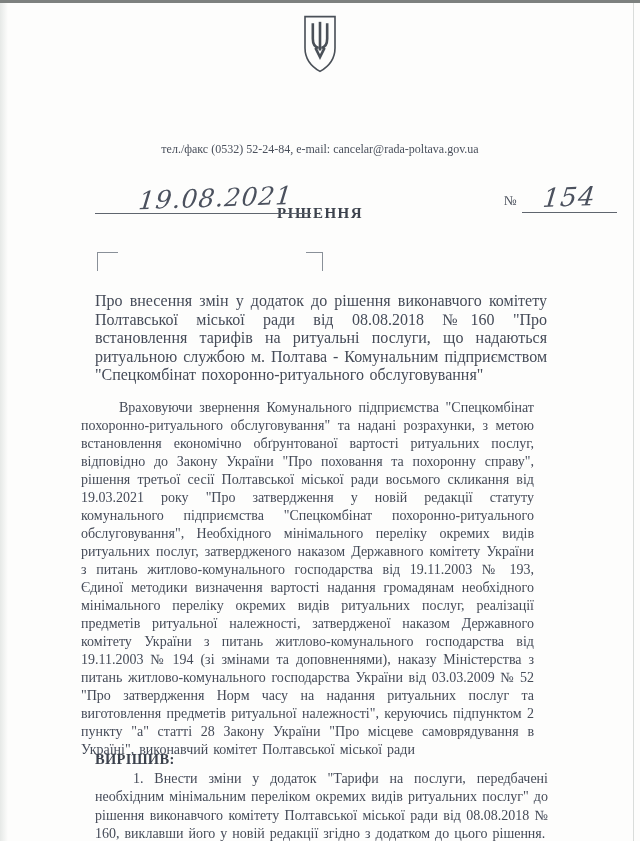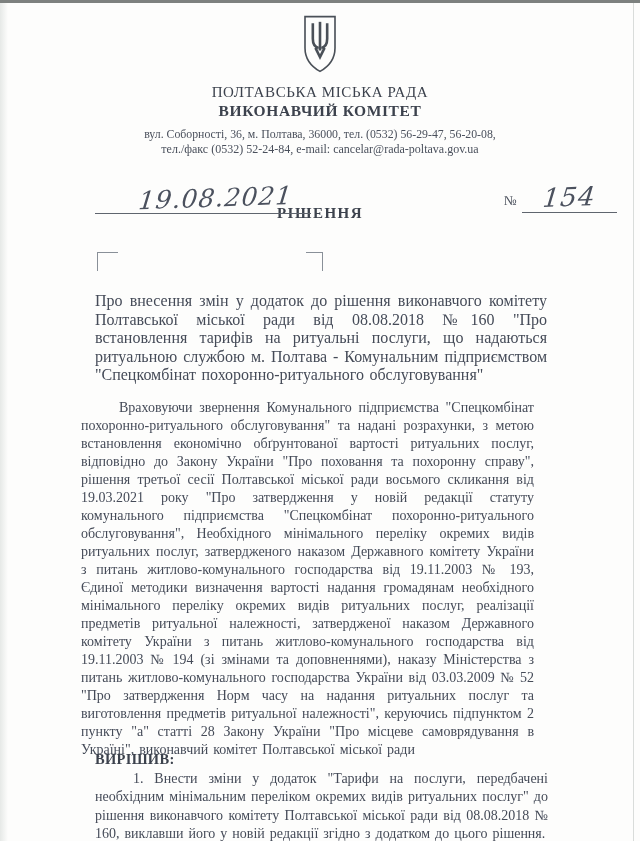--- a/index.html
+++ b/index.html
@@ -56,23 +56,20 @@
   <svg class="emblem" width="40" height="60" viewBox="0 0 60 92">
     <path d="M7 4 H53 V52 C53 70 44 80 30 88 C16 80 7 70 7 52 Z" stroke="#4a5058" stroke-width="2.5" fill="none"></path>
     <g stroke="#4a5058" stroke-width="4" fill="none">
       <path d="M19 14 V38 C19 46 23 51 28 52"></path>
       <path d="M41 14 V38 C41 46 37 51 32 52"></path>
       <path d="M30 12 V56"></path>
       <path d="M23 52 L30 66 L37 52"></path>
     </g>
   </svg>
 
-  <div class="center org-name">ПОЛТАВСЬКА МІСЬКА РАДА</div>
-  <div class="center org-unit">ВИКОНАВЧИЙ КОМІТЕТ</div>
-  <div class="center addr1">вул. Соборності, 36, м. Полтава, 36000, тел. (0532) 56-29-47, 56-20-08,</div>
   <div class="center addr2">тел./факс (0532) 52-24-84, e-mail: cancelar@rada-poltava.gov.ua</div>
   <div class="center doc-type">РІШЕННЯ</div>
 
   <div class="date-field">
     <span class="hand">19.08.2021</span>
   </div>
   <div class="number-field">
     <span class="numero">№</span>
     <span class="number-line"><span class="hand">154</span></span>
   </div>

